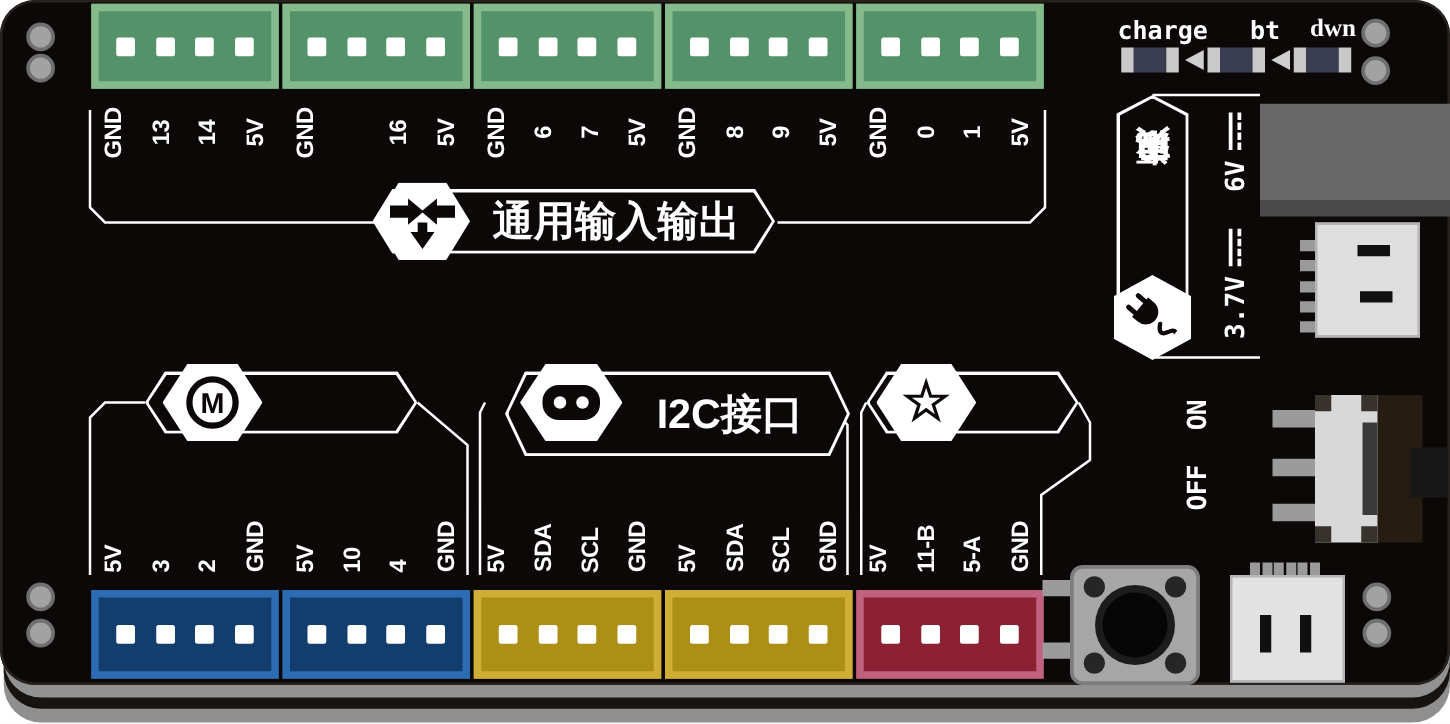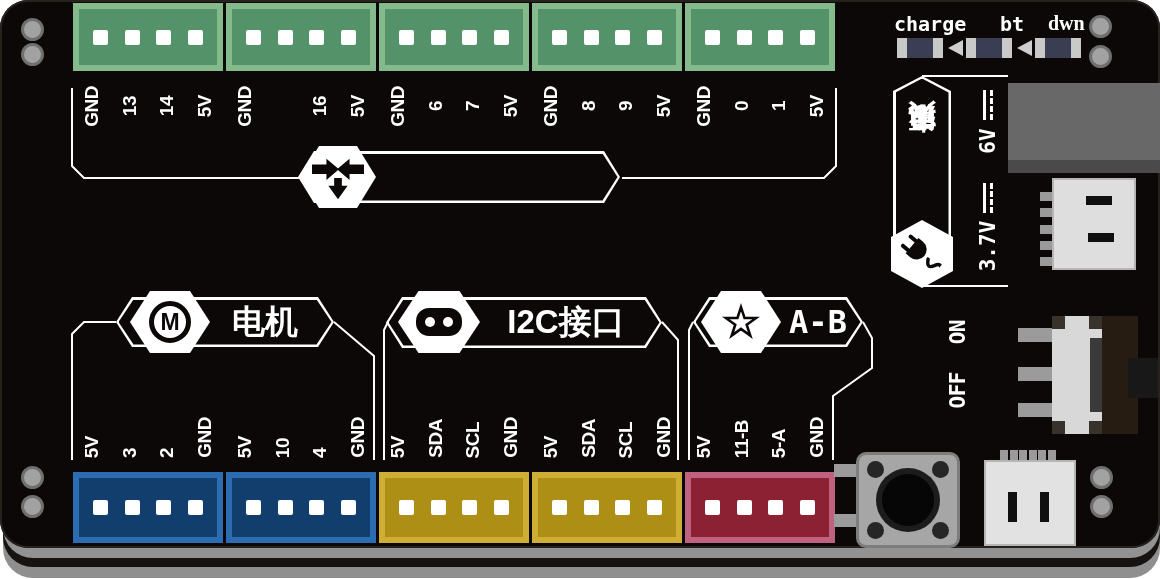--- a/index.html
+++ b/index.html
@@ -233,52 +233,51 @@
       <div class="fg"></div>
     <div class="badge" style="left:2px;top:-5px;width:76px;height:62px;">
       <svg width="58" height="52" viewBox="0 0 60 54">
         <g fill="#0b0807">
           <path d="M3 14 h15 v-6 l13 11 -13 11 v-6 h-15 z"></path>
           <path d="M57 14 h-15 v-6 l-13 11 13 11 v-6 h15 z"></path>
           <path d="M26 28 v8 h-6 l10 14 10 -14 h-6 v-8 z"></path>
         </g>
       </svg>
     </div>
+    <div class="txt" style="left:84px;right:16px;">通用输入输出</div>
   </div>
 
   <div class="banner" style="left:116px;top:297px;width:218px;height:50px;">
     <div class="bg"></div>
       <div class="fg"></div>
     <div class="badge" style="left:14px;top:-6px;width:80px;height:62px;">
       <div class="mcircle">
           <span>M</span>
         </div>
     </div>
-    <div class="txt" style="left:98px;right:18px;">电机</div>
-  </div>
-
-  <div class="banner" style="left:386px;top:297px;width:276px;height:51px;">
+  </div>
+
+  <div class="banner" style="left:404px;top:297px;width:276px;height:68px;">
     <div class="bg"></div>
       <div class="fg"></div>
     <div class="badge" style="left:12px;top:-6px;width:82px;height:62px;">
       <div class="i2cicon">
           <i></i>
           <i></i>
         </div>
     </div>
     <div class="txt" style="left:100px;right:16px;">I2C接口</div>
   </div>
 
   <div class="banner" style="left:693px;top:297px;width:170px;height:50px;">
     <div class="bg"></div>
       <div class="fg"></div>
     <div class="badge" style="left:8px;top:-6px;width:80px;height:62px;">
       <span class="staricon">☆</span>
     </div>
-    <div class="txt mono" style="left:90px;right:10px;font-size:32px;">A-B</div>
   </div>
 
   <div class="pinrow pr-bot" style="left:73px;">
     <div class="slot">
         <span class="vt">5V</span>
       </div>
     <div class="slot">
         <span class="vt">3</span>
       </div>
     <div class="slot">

